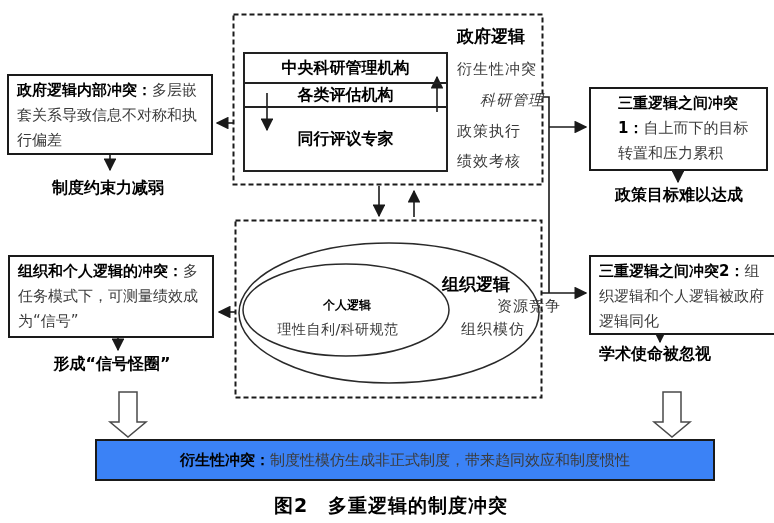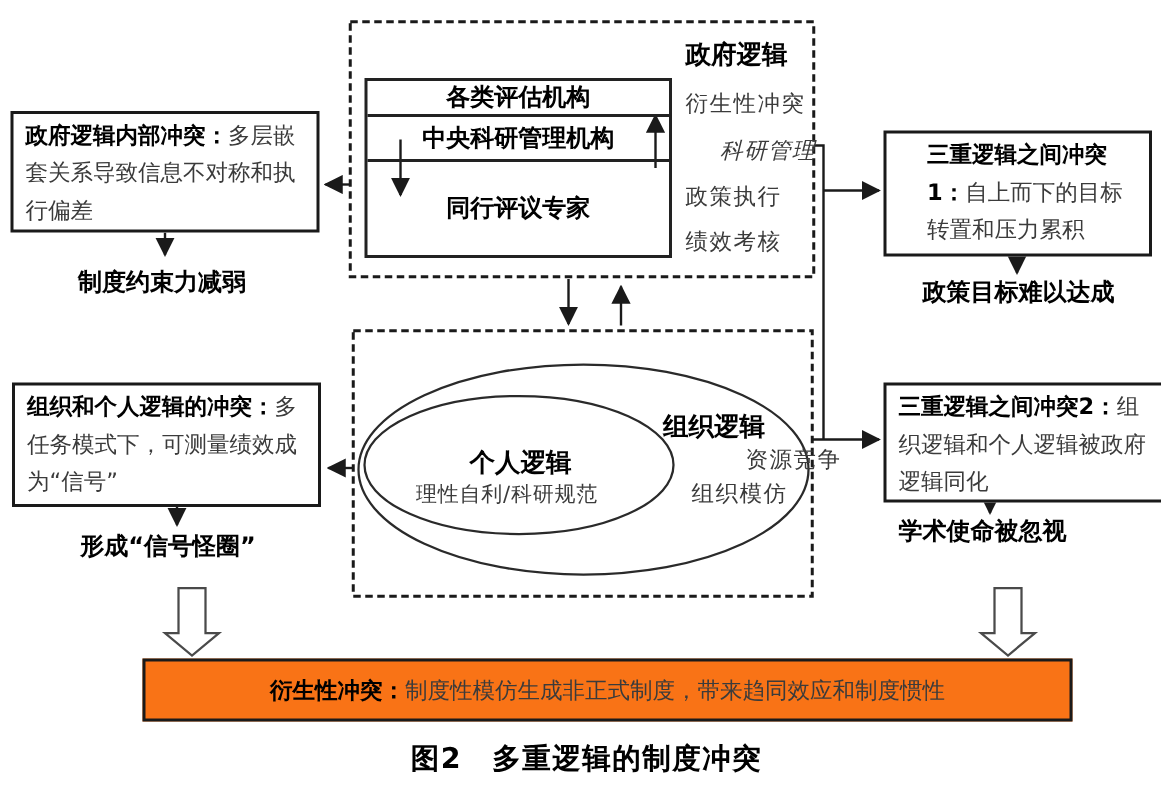--- a/index.html
+++ b/index.html
@@ -29,21 +29,21 @@
   .stack .row{
     display:flex;align-items:center;justify-content:center;
     font-weight:bold;font-size:16px;color:#000;border-bottom:2px solid #222;
     box-sizing:border-box;white-space:nowrap;
   }
   .stack .row:last-child{border-bottom:none;}
   .r1{height:30px;}.r2{height:24px;}.r3{height:29px;}.r4{flex:1;}
   .ellipse-label{position:absolute;transform:translateX(-50%);white-space:nowrap;}
   .bottom-box{
     position:absolute;left:95px;top:439px;width:620px;height:42px;
-    border:2px solid #1a1a1a;box-sizing:border-box;background:#f97316;
+    border:2px solid #1a1a1a;box-sizing:border-box;background:#3b82f6;
     display:flex;align-items:center;justify-content:center;
     font-size:15px;white-space:nowrap;
   }
   .bottom-box .bt{font-weight:bold;color:#000;}
   .bottom-box .bb{color:#3b3b3b;}
   .caption{
     position:absolute;left:391px;top:493px;transform:translateX(-50%);
     font-weight:bold;font-size:19px;color:#000000;white-space:nowrap;letter-spacing:1px;
   }
 </style>
@@ -83,35 +83,35 @@
     <line x1="118" y1="338" x2="118" y2="350" stroke="#1a1a1a" stroke-width="1.6" marker-end="url(#ah)"></line>
     <line x1="660" y1="333" x2="660" y2="342" stroke="#1a1a1a" stroke-width="1.6" marker-end="url(#ah)"></line>
 
     <path d="M119 392 L137 392 L137 422 L146 422 L128 437 L110 422 L119 422 Z" fill="#ffffff" stroke="#4a4a4a" stroke-width="1.5"></path>
     <path d="M663 392 L681 392 L681 422 L690 422 L672 437 L654 422 L663 422 Z" fill="#ffffff" stroke="#4a4a4a" stroke-width="1.5"></path>
   </svg>
 
   <div class="logic-title" style="left:457px;top:25px;">政府逻辑</div>
 
   <div class="stack">
+    <div class="row r1">中央科研管理机构</div>
     <div class="row r2">各类评估机构</div>
-    <div class="row r1">中央科研管理机构</div>
     <div class="row r4">同行评议专家</div>
   </div>
 
   <div class="side-label" style="left:457px;top:60px;">衍生性冲突</div>
   <div class="side-label" style="left:480px;top:91px;font-style:italic;">科研管理</div>
   <div class="side-label" style="left:457px;top:122px;">政策执行</div>
   <div class="side-label" style="left:457px;top:152px;">绩效考核</div>
 
   <div class="logic-title ellipse-label" style="left:476px;top:273px;">组织逻辑</div>
   <div class="side-label ellipse-label" style="left:493px;top:297px;margin-left:36px;">资源竞争</div>
   <div class="side-label ellipse-label" style="left:493px;top:320px;">组织模仿</div>
 
-  <div class="ellipse-label" style="left:347px;top:297px;font-weight:bold;font-size:17px;color:#000;">个人逻辑</div>
+  <div class="ellipse-label" style="left:347px;top:297px;font-weight:bold;font-size:12px;color:#000;">个人逻辑</div>
   <div class="ellipse-label" style="left:338px;top:321px;font-size:14px;color:#3b3b3b;letter-spacing:0.5px;">理性自利/科研规范</div>
 
   <div class="solid-box" style="left:7px;top:74px;width:206px;height:81px;">
     <span class="bt">政府逻辑内部冲突：</span><span class="bb">多层嵌套关系导致信息不对称和执行偏差</span>
   </div>
   <div class="outcome" style="left:108px;top:178px;">制度约束力减弱</div>
 
   <div class="solid-box" style="left:8px;top:255px;width:206px;height:83px;">
     <span class="bt">组织和个人逻辑的冲突：</span><span class="bb">多任务模式下，可测量绩效成为“信号”</span>
   </div>

